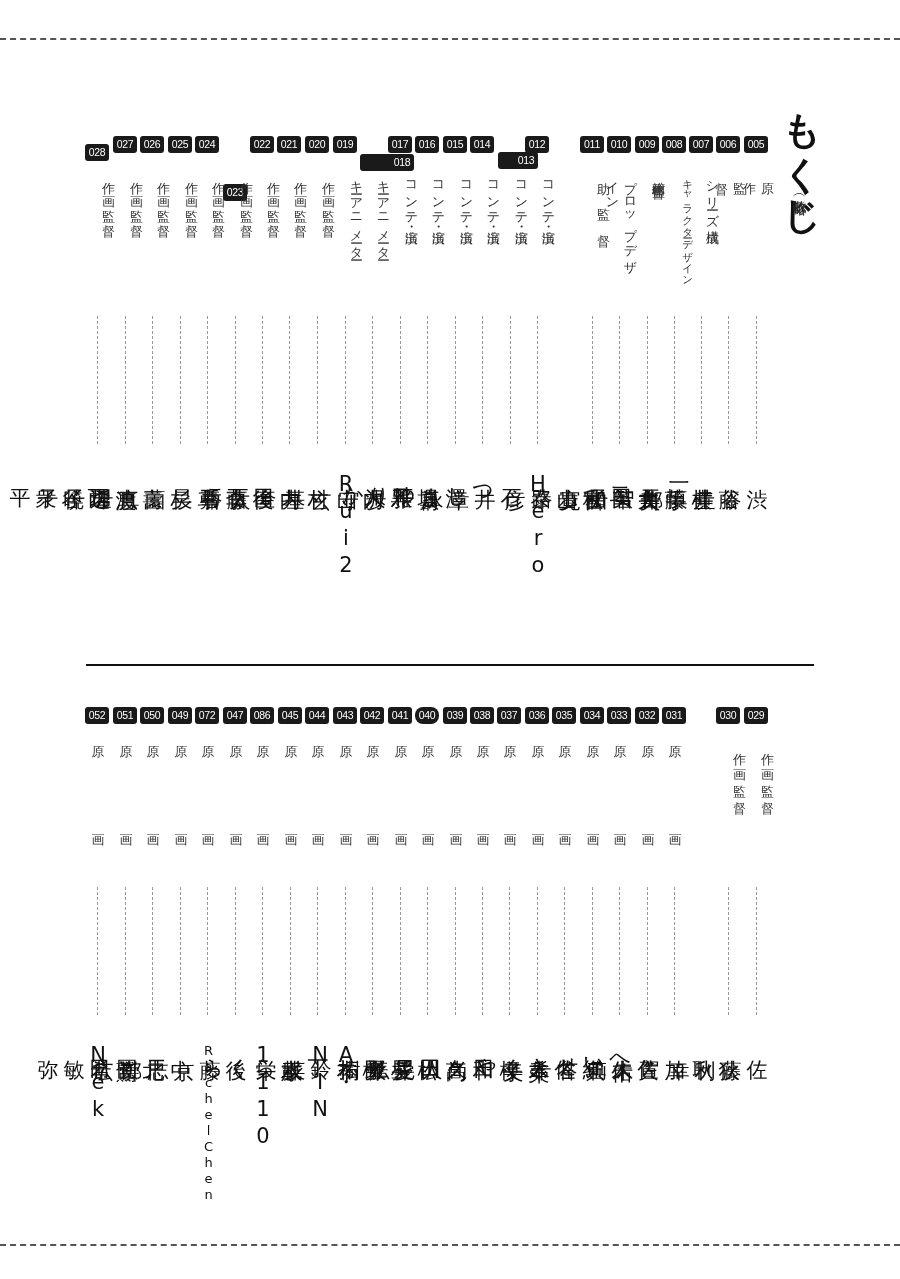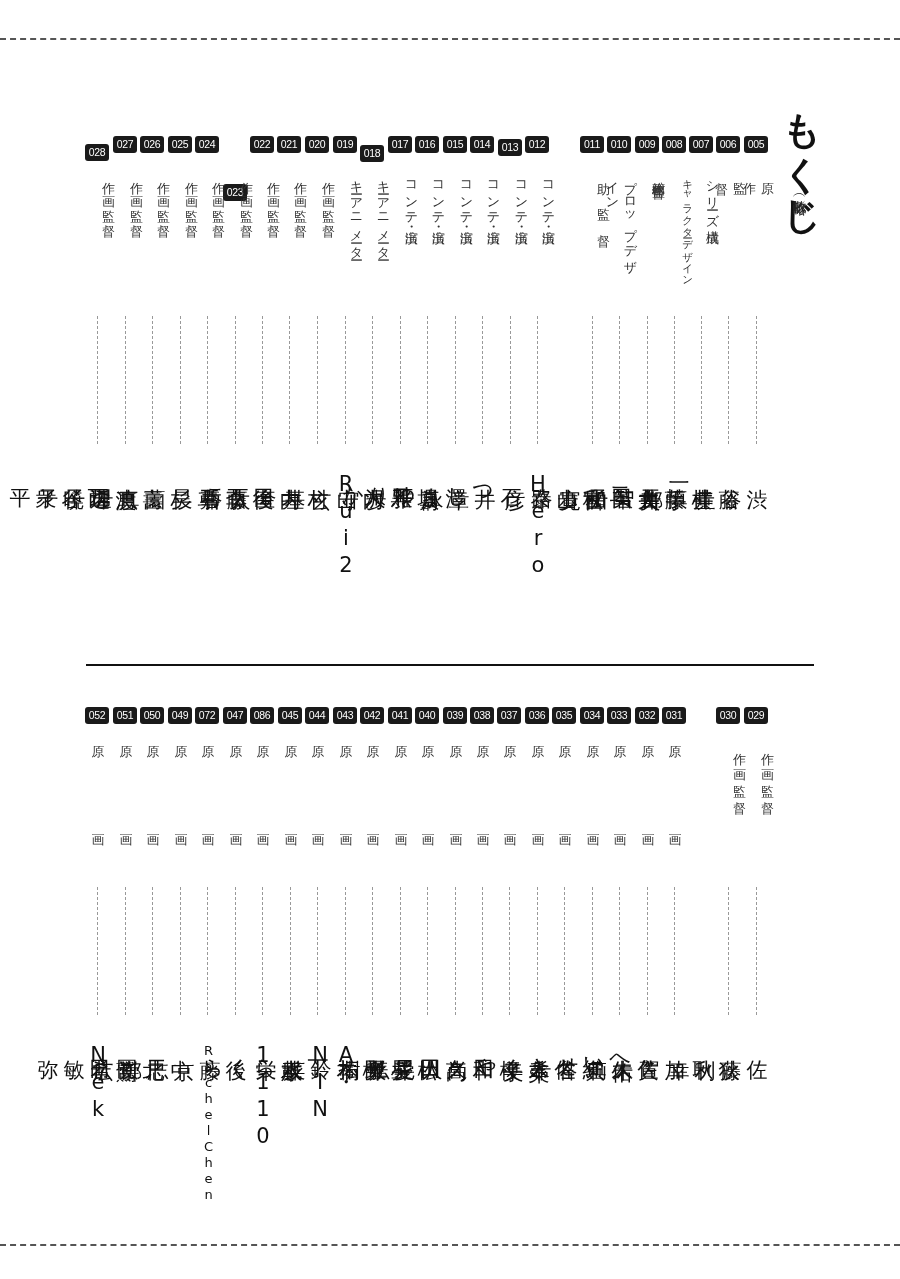--- a/index.html
+++ b/index.html
@@ -77,21 +77,21 @@
       <div class="leader" style="top: 180px; height: 128px;"></div>
       <div class="name" style="top: 336px;">秋山泰彦</div>
     </div>
     <div class="col" style="left: 538px; top: 136px;">
       <div class="badge" style="top: 0px;">012</div>
       <div class="role" style="top: 36px; height: 110px; letter-spacing: 1px; left: 6px;">コンテ・演出</div>
       <div class="leader" style="top: 180px; height: 128px;"></div>
       <div class="name" style="top: 336px;">Hero</div>
     </div>
     <div class="col" style="left: 511px; top: 136px;">
-      <div class="badge" style="top: 3px;">013</div>
+      <div class="badge" style="top: 16px; padding-left: 16px;">013</div>
       <div class="role" style="top: 36px; height: 110px; letter-spacing: 1px; left: 6px;">コンテ・演出</div>
       <div class="leader" style="top: 180px; height: 128px;"></div>
       <div class="name" style="top: 336px;">石井章詠</div>
     </div>
     <div class="col" style="left: 483px; top: 136px;">
       <div class="badge" style="top: 0px;">014</div>
       <div class="role" style="top: 36px; height: 110px; letter-spacing: 1px; left: 6px;">コンテ・演出</div>
       <div class="leader" style="top: 180px; height: 128px;"></div>
       <div class="name" style="top: 336px;">つしまゆりか</div>
     </div>
@@ -107,21 +107,21 @@
       <div class="leader" style="top: 180px; height: 128px;"></div>
       <div class="name" style="top: 336px;">堀雅歩</div>
     </div>
     <div class="col" style="left: 401px; top: 136px;">
       <div class="badge" style="top: 0px;">017</div>
       <div class="role" style="top: 36px; height: 110px; letter-spacing: 1px; left: 6px;">コンテ・演出</div>
       <div class="leader" style="top: 180px; height: 128px;"></div>
       <div class="name" style="top: 336px;">黒沢守</div>
     </div>
     <div class="col" style="left: 373px; top: 136px;">
-      <div class="badge" style="top: 9px;">018</div>
+      <div class="badge" style="top: 18px; padding-left: 30px;">018</div>
       <div class="role" style="top: 36px; height: 110px; letter-spacing: 1px; left: 6px;">キーアニメーター</div>
       <div class="leader" style="top: 180px; height: 128px;"></div>
       <div class="name" style="top: 336px;">内山玄基</div>
     </div>
     <div class="col" style="left: 346px; top: 136px;">
       <div class="badge" style="top: 0px;">019</div>
       <div class="role" style="top: 36px; height: 110px; letter-spacing: 1px; left: 6px;">キーアニメーター</div>
       <div class="leader" style="top: 180px; height: 128px;"></div>
       <div class="name" style="top: 336px;">Rui2</div>
     </div>
@@ -253,21 +253,21 @@
       <div class="name" style="top: 336px;">和久田晃弘</div>
     </div>
     <div class="col" style="left: 456px; top: 707px;">
       <div class="badge" style="top: 0px;">039</div>
       <div class="bottom-role-top" style="top: 36px;">原</div>
       <div class="bottom-role-top" style="top: 124px;">画</div>
       <div class="leader" style="top: 180px; height: 128px;"></div>
       <div class="name" style="top: 336px;">髙田愛華</div>
     </div>
     <div class="col" style="left: 428px; top: 707px;">
-      <div class="badge" style="top: 0px;">040</div>
+      <div class="badge" style="top: 0px; border-radius: 8px;">040</div>
       <div class="bottom-role-top" style="top: 36px;">原</div>
       <div class="bottom-role-top" style="top: 124px;">画</div>
       <div class="leader" style="top: 180px; height: 128px;"></div>
       <div class="name" style="top: 336px;">松井大樹</div>
     </div>
     <div class="col" style="left: 401px; top: 707px;">
       <div class="badge" style="top: 0px;">041</div>
       <div class="bottom-role-top" style="top: 36px;">原</div>
       <div class="bottom-role-top" style="top: 124px;">画</div>
       <div class="leader" style="top: 180px; height: 128px;"></div>

